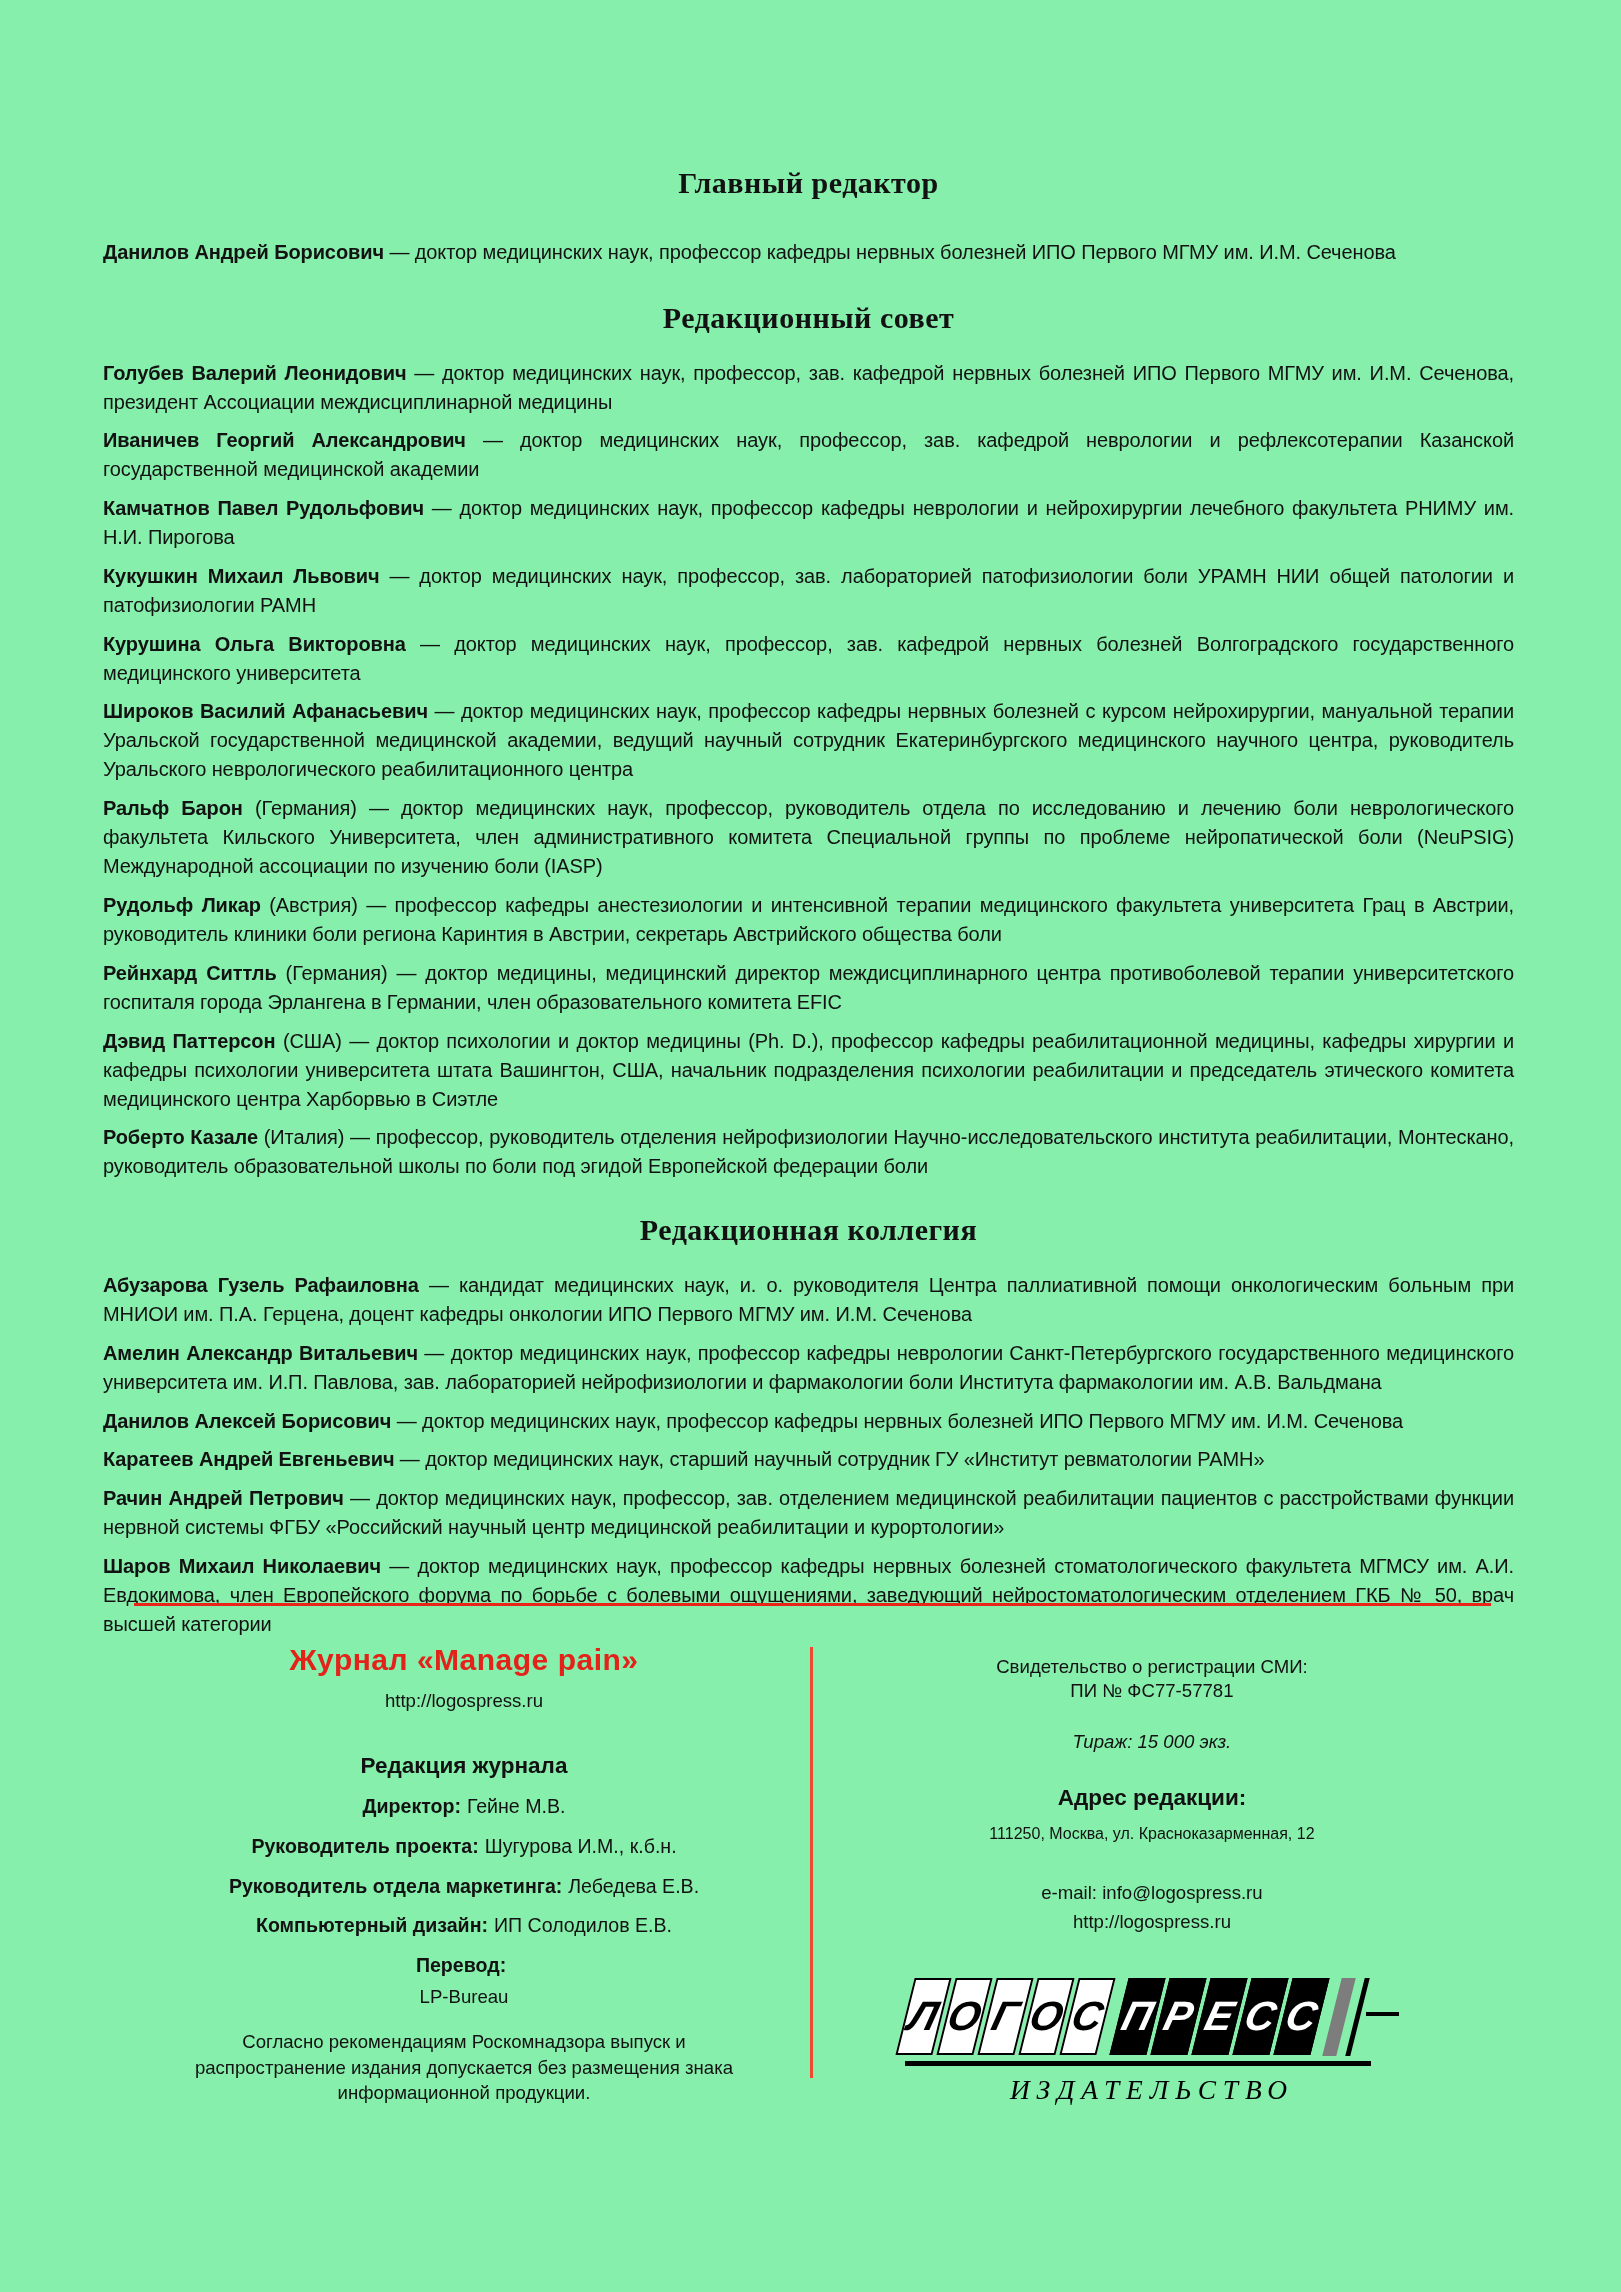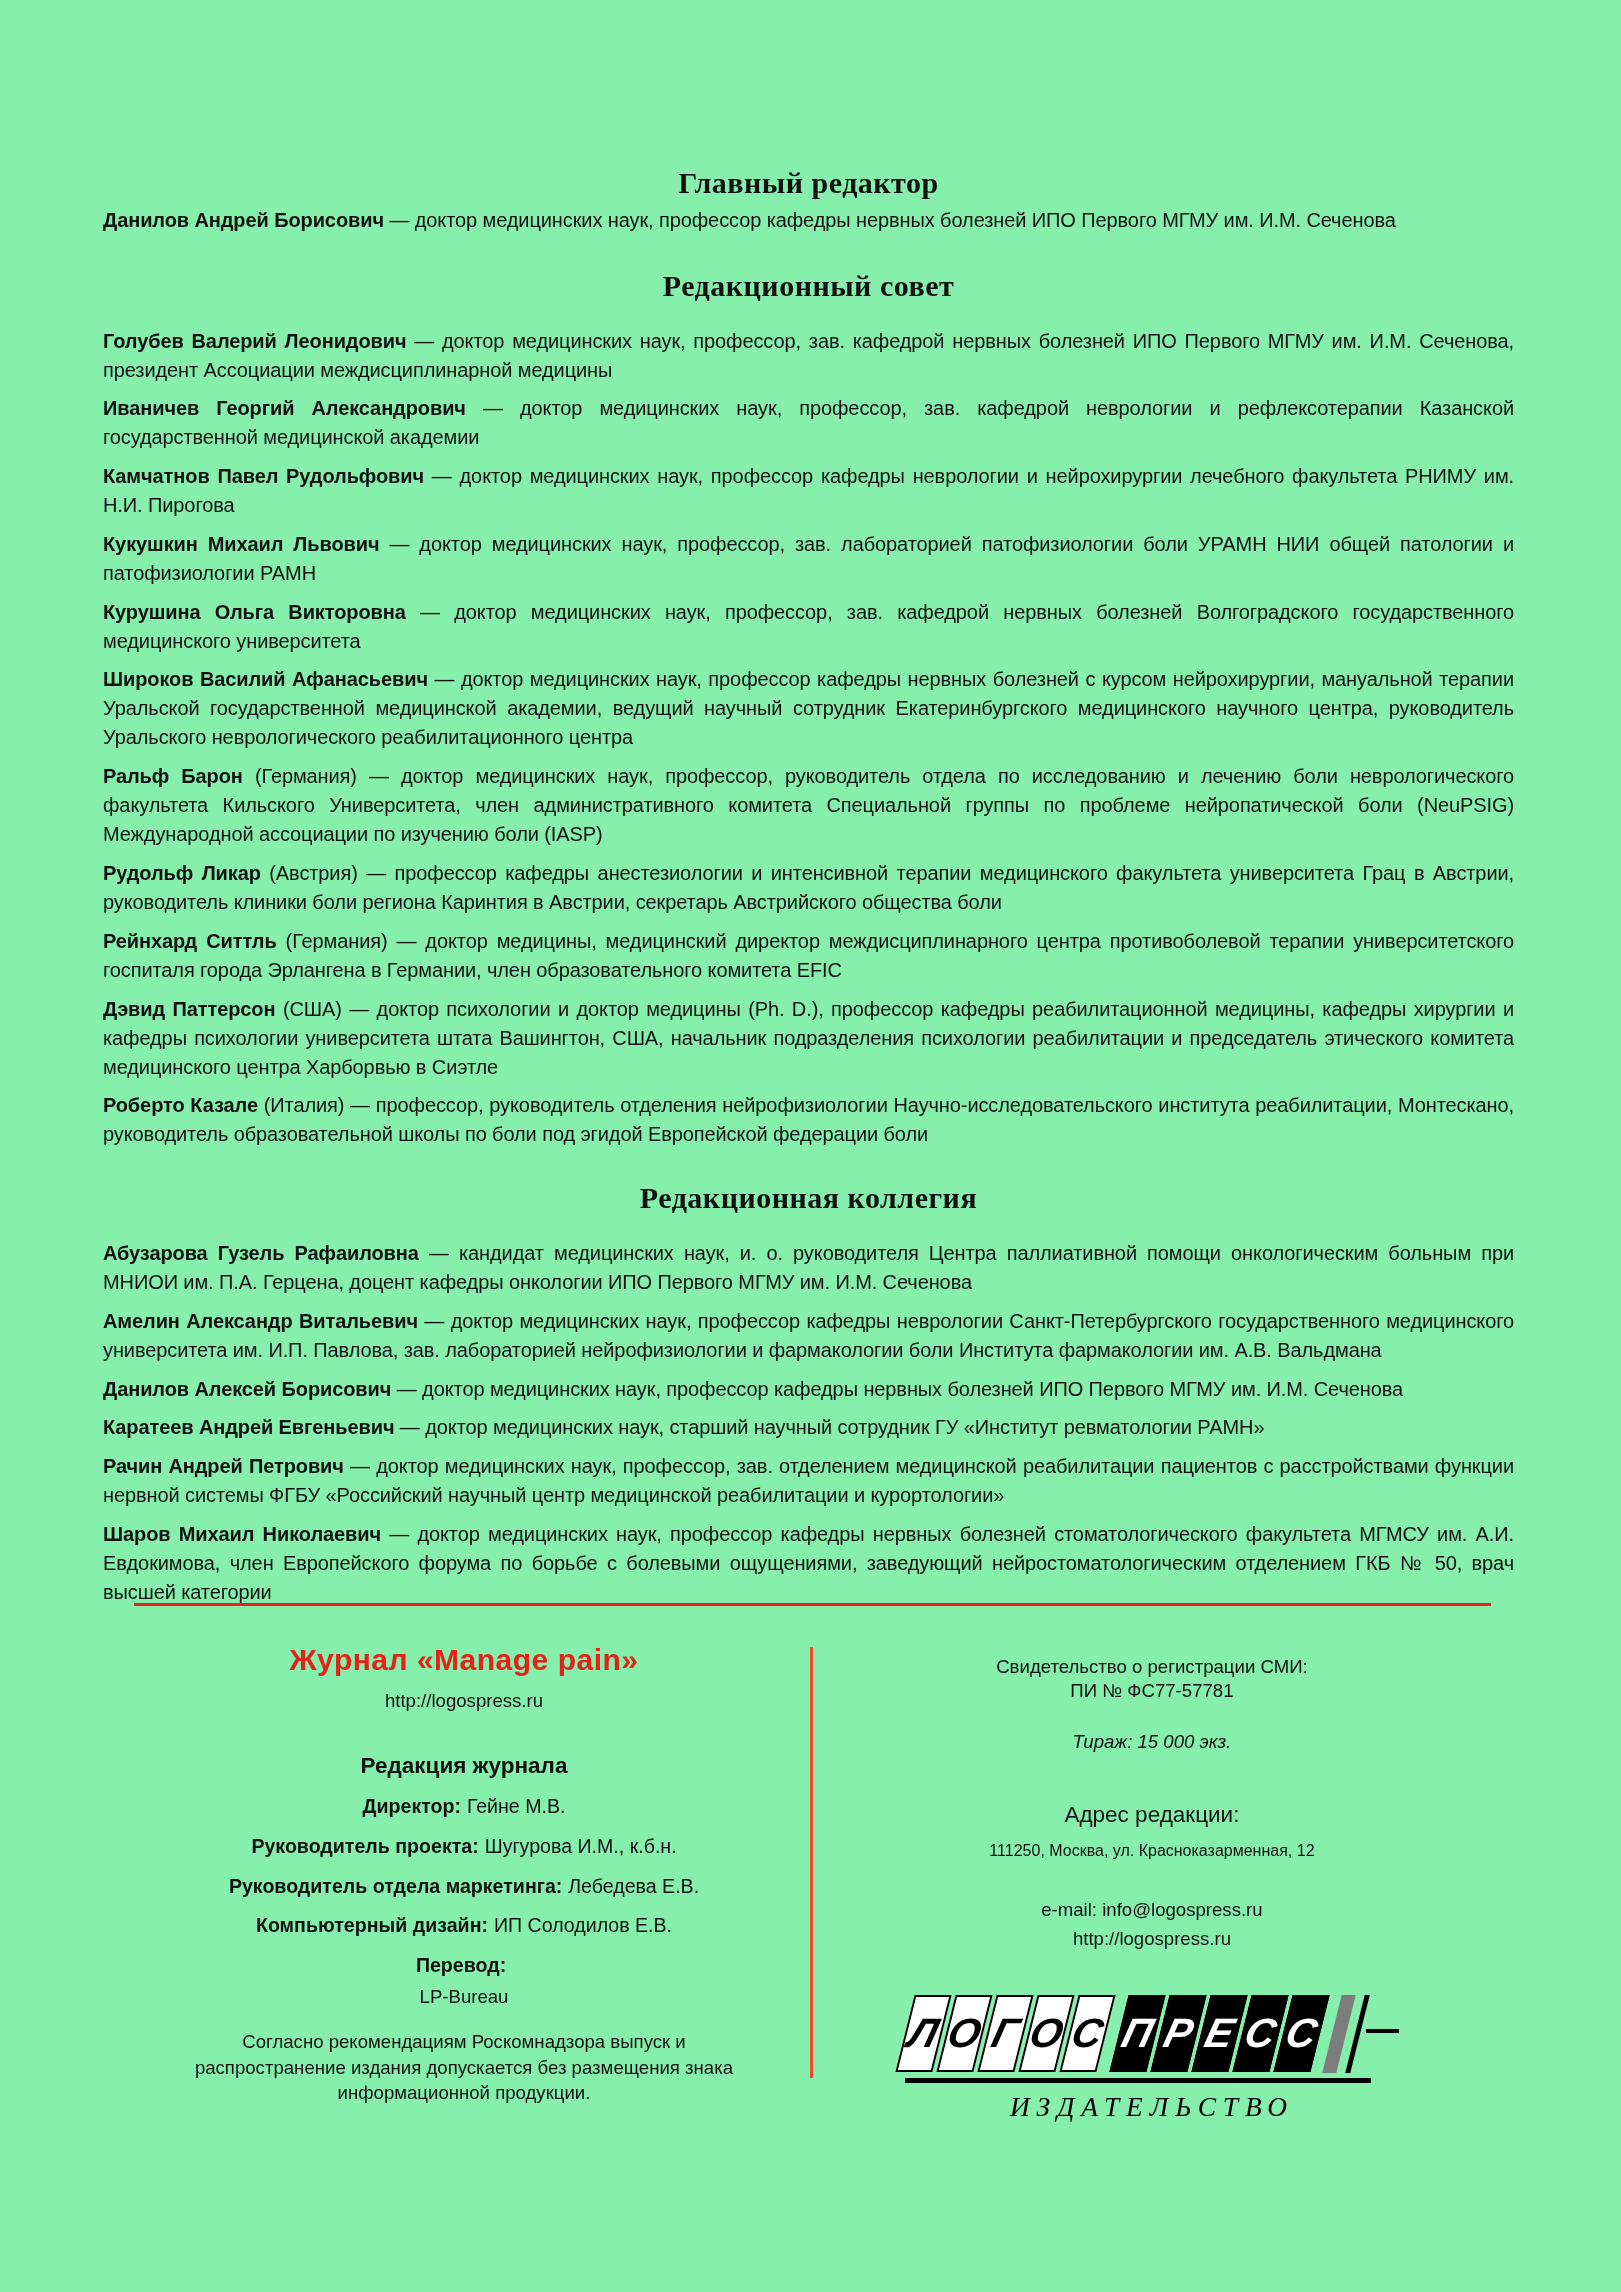--- a/index.html
+++ b/index.html
@@ -12,39 +12,39 @@
     font-family:"Liberation Serif",serif;font-weight:bold;font-size:30px;
     text-align:center;margin:0;line-height:35px;letter-spacing:0.5px;
   }
   h2.sp-top{margin-top:33px;margin-bottom:23.5px;}
   h2.sp-top2{margin-top:31px;margin-bottom:23.5px;text-align:center;}
   .entry{
     font-size:20px;line-height:29px;letter-spacing:-0.1px;
     text-align:justify;margin:0 0 9.8px 0;
   }
   .entry .nm{font-weight:bold;}
-  .chief-entry{margin-top:6px;}
+  .chief-entry{margin-top:38px;}
   
   .footer{position:absolute;left:10px;top:1603px;width:1621px;}
   .rule{height:2.9px;width:1357px;margin-left:124px;background:#ea2418;}
   .cols{display:flex;margin:0 140px 0 108px;}
   .col{text-align:center;}
   .col-left{width:692px;}
   .vdivider{width:2.9px;height:431px;background:#ef4a2d;margin-top:41px;flex:none;}
   .col-right{flex:1;}
   .jtitle{color:#e3231a;font-weight:bold;font-size:30px;margin-top:37px;letter-spacing:0.5px;}
   .jurl{font-size:18.6px;margin-top:12.7px;}
   .staff-h{font-weight:bold;font-size:22.5px;margin-top:41px;}
   .staff-line{font-size:19.6px;margin-top:16.7px;}
   .staff-line .lb{font-weight:bold;margin-right:5.9px;}
   .tr-val{font-size:18.6px;margin-top:8.8px;}
   .note{font-size:18.6px;line-height:25.5px;margin:21.6px auto 0;width:588px;}
   .reg{font-size:18.6px;line-height:24.5px;margin-top:49px;}
   .circ{font-size:18.6px;margin-top:27.4px;font-style:italic;}
-  .addr-h{font-weight:normal;font-size:22.5px;margin-top:49px;}
+  .addr-h{font-weight:bold;font-size:22.5px;margin-top:32px;}
   .addr{font-size:16px;margin-top:14px;}
   .email{font-size:18.6px;margin-top:39px;}
   .url2{font-size:18.6px;margin-top:6.9px;}
   
   .logo{margin-top:45px;display:inline-block;}
   .logo-row{display:flex;gap:3.9px;align-items:stretch;position:relative;padding-right:39px;}
   .tile{
     width:33px;height:73px;flex:none;transform:skewX(-14deg);
     display:flex;align-items:center;justify-content:center;
     font-weight:bold;font-style:italic;font-size:41px;line-height:1;

